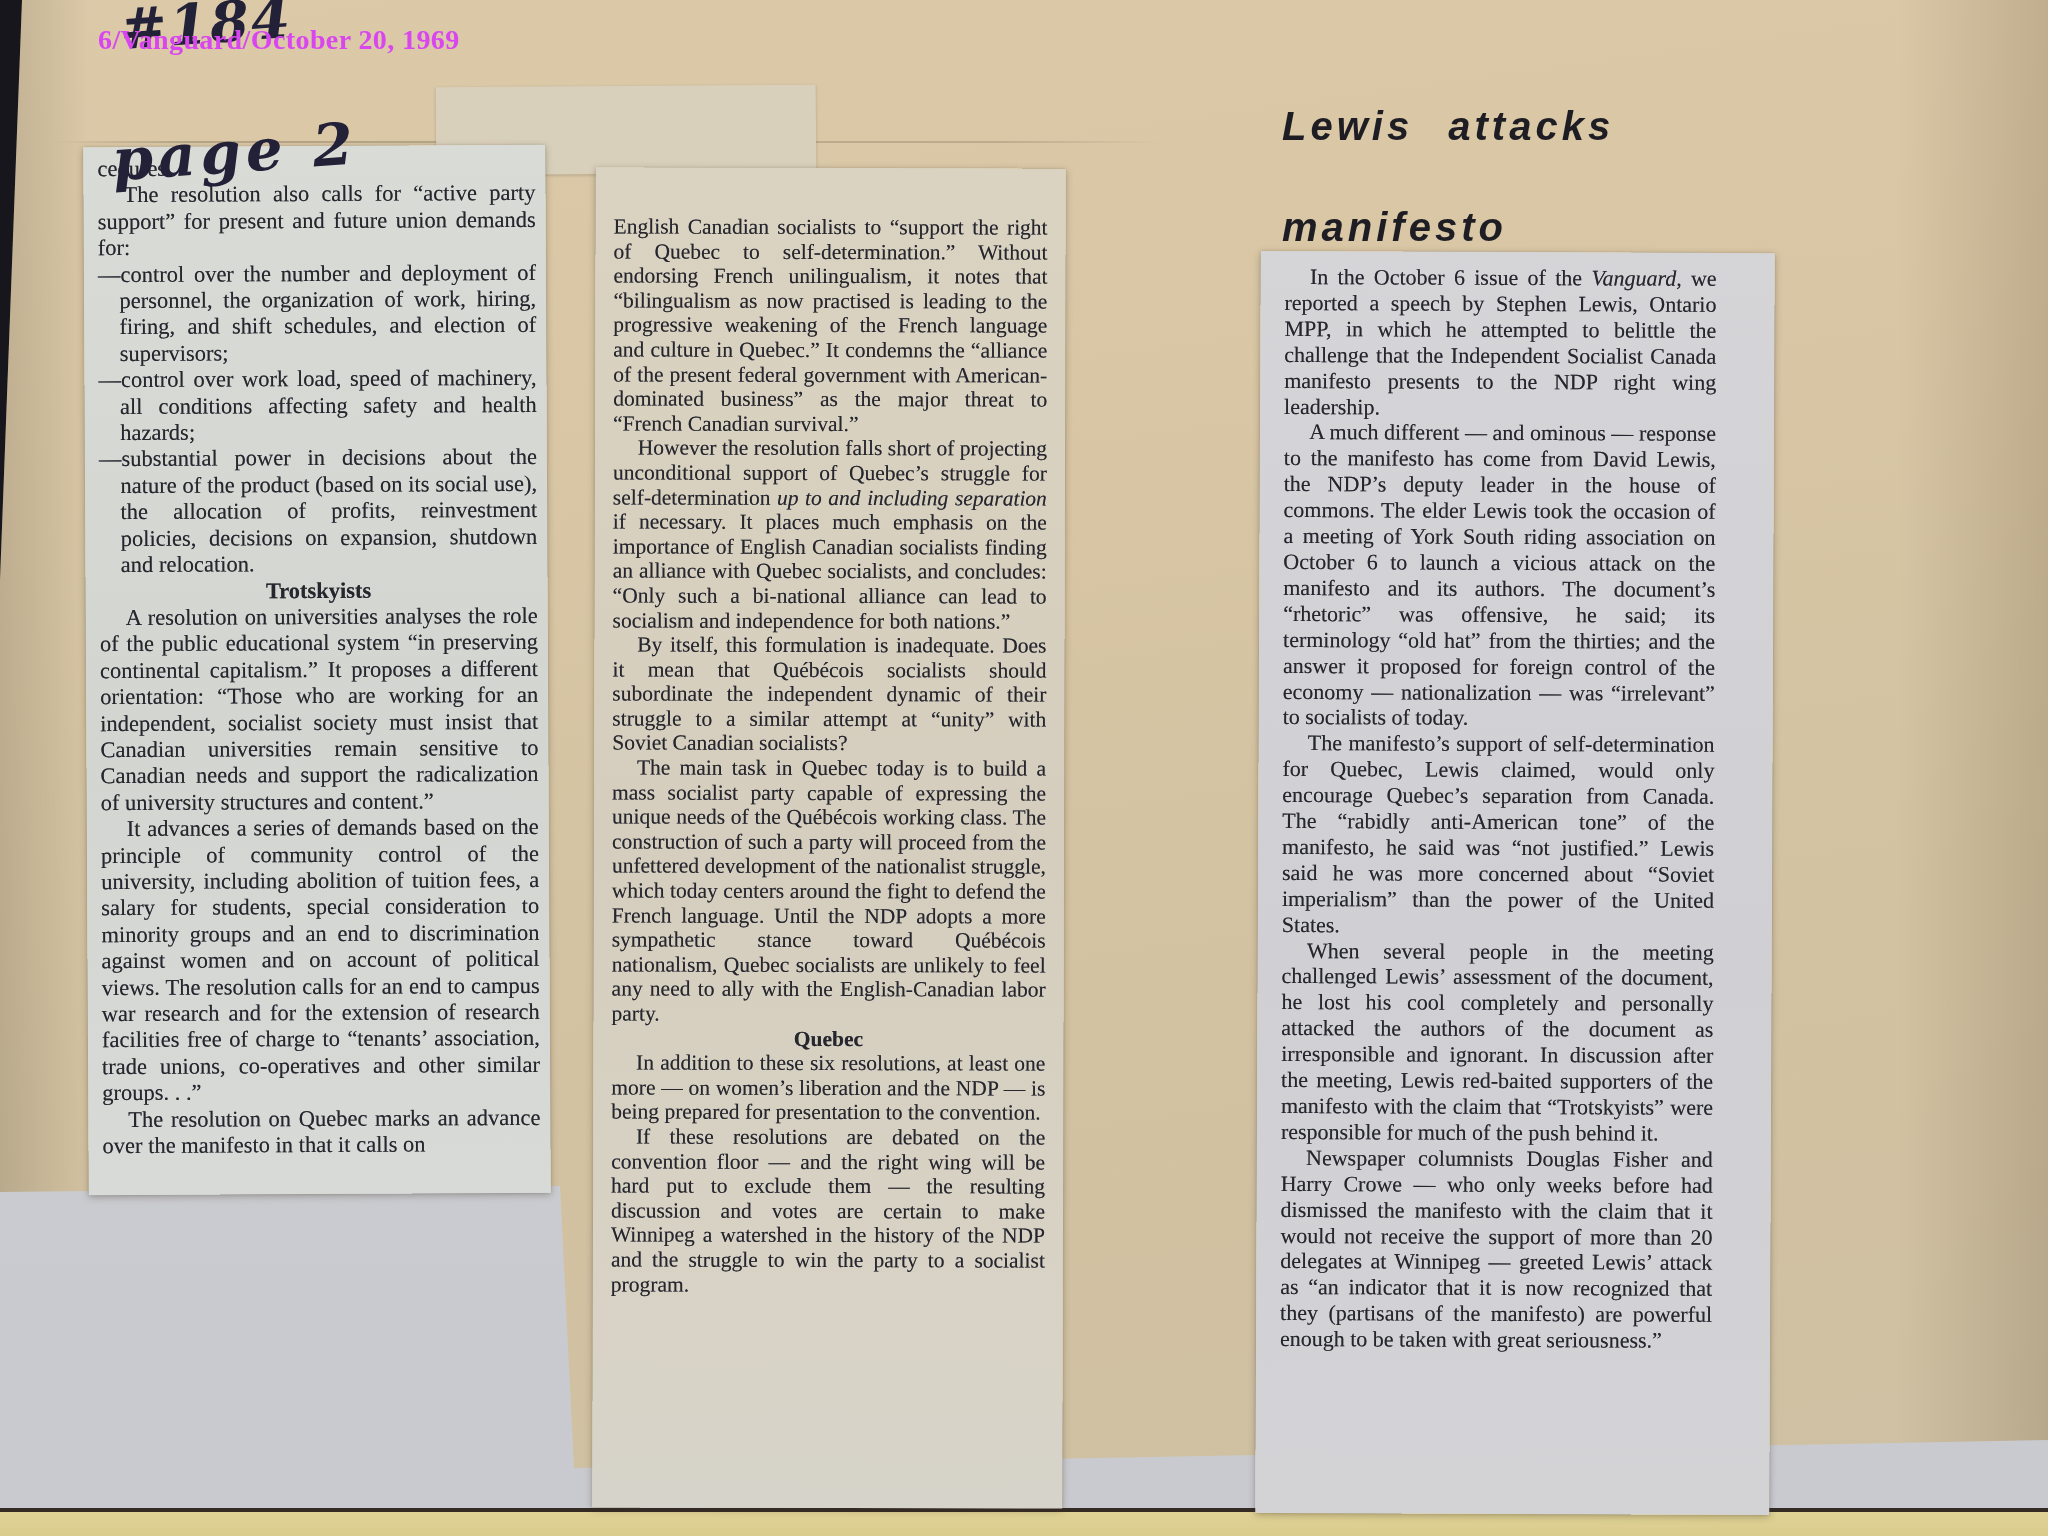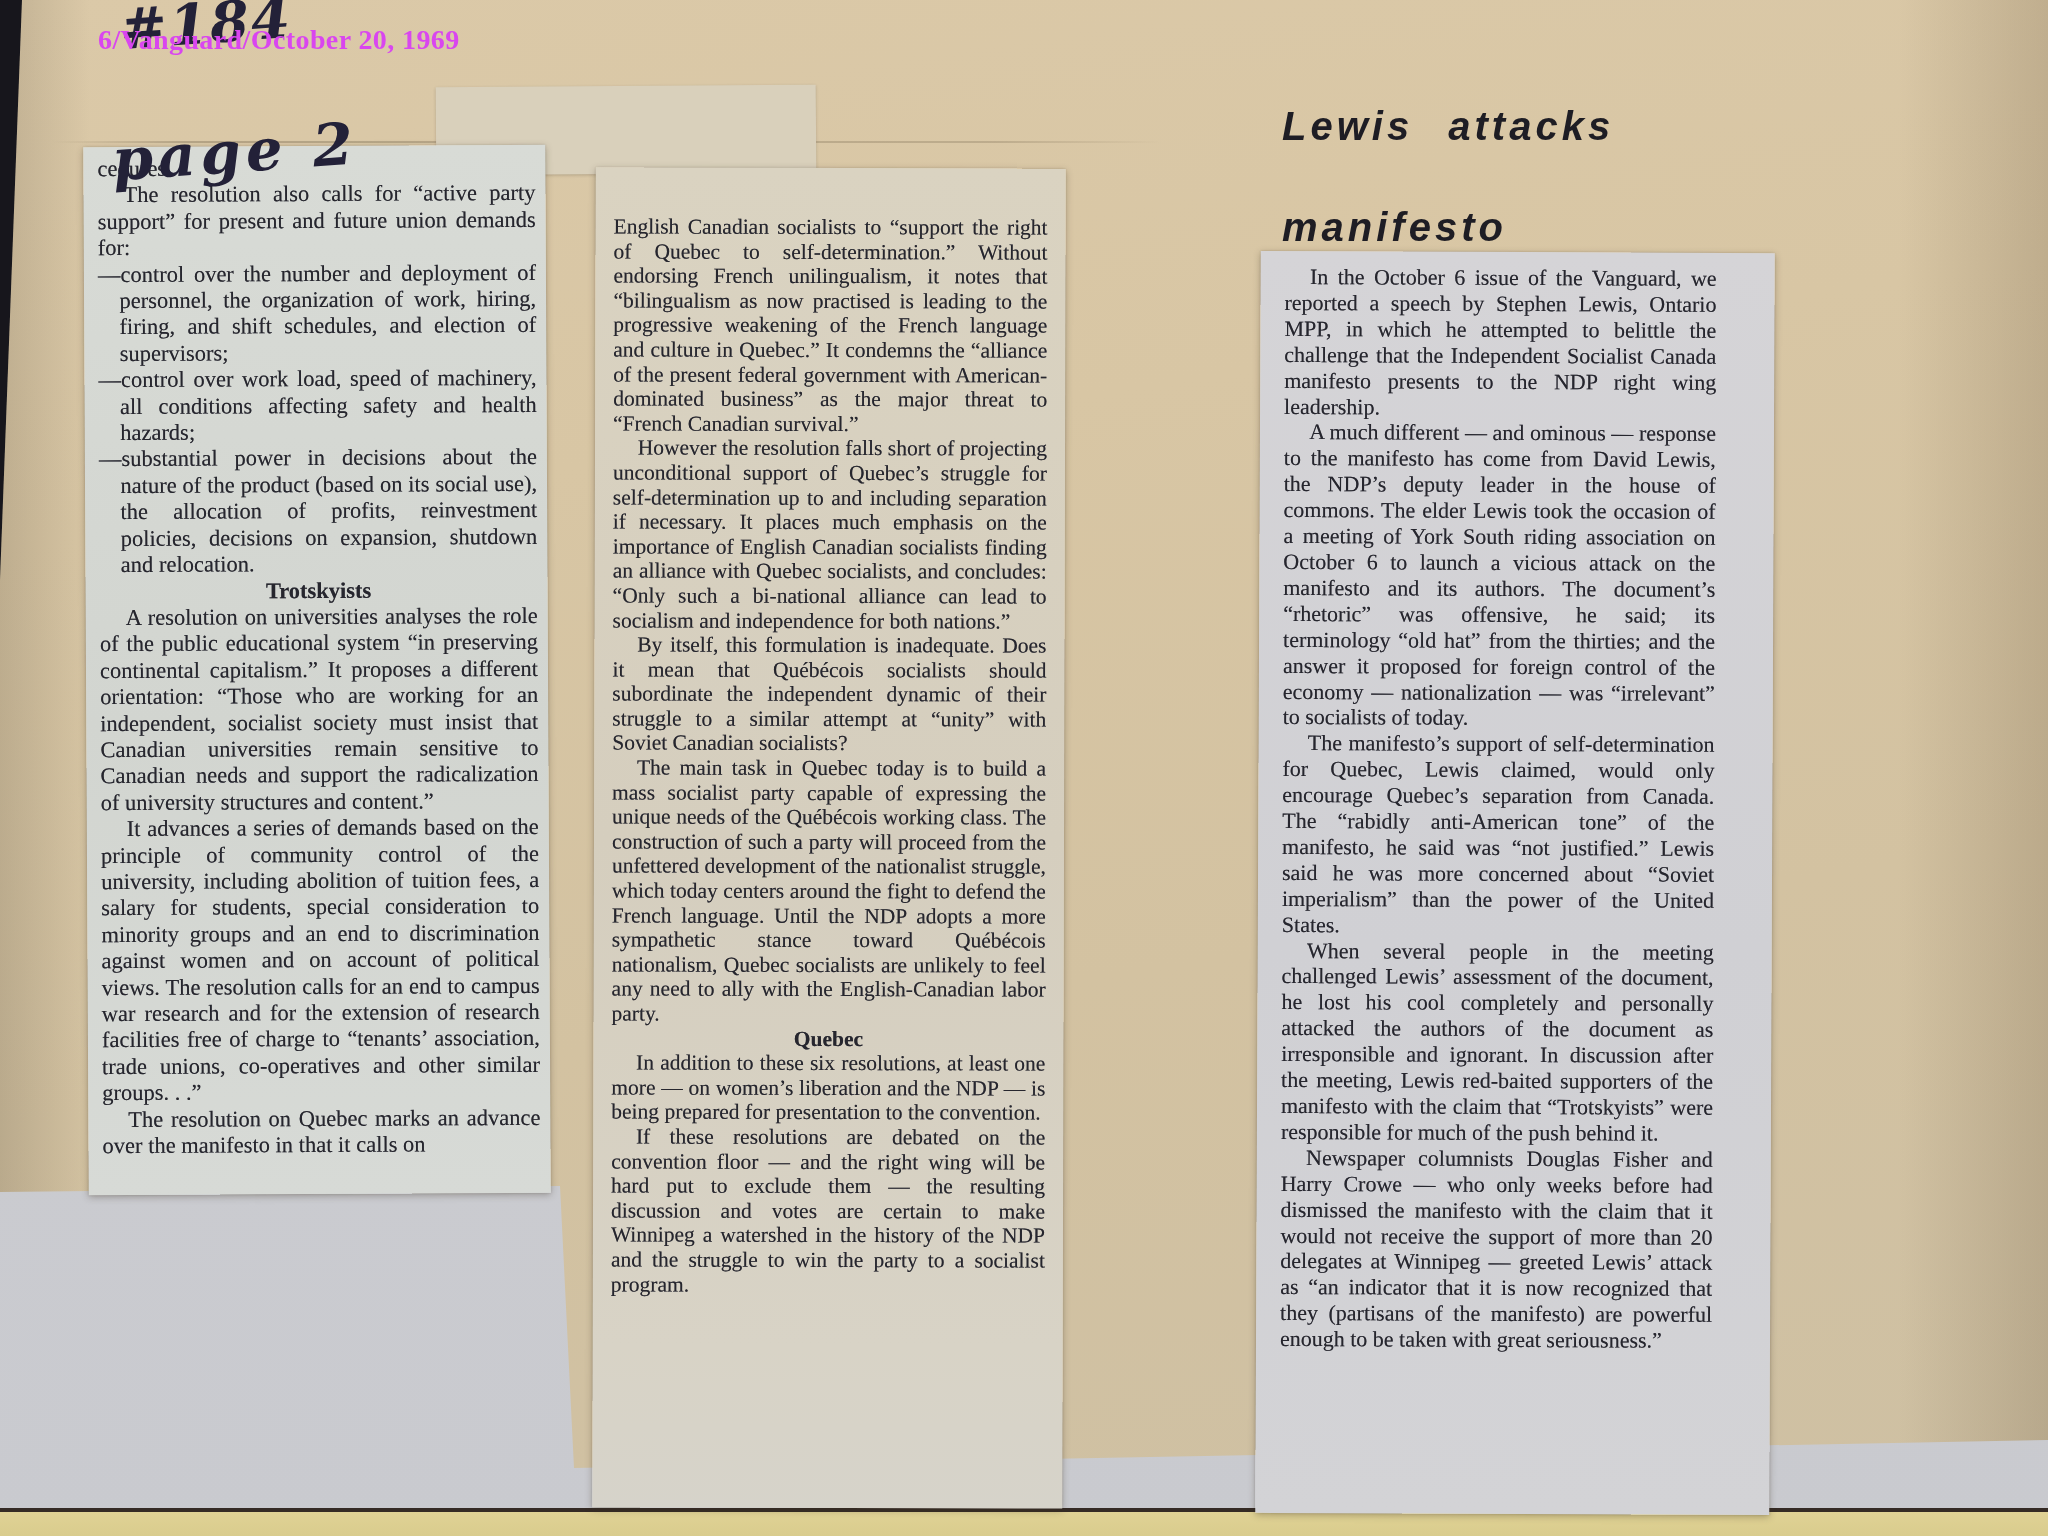--- a/index.html
+++ b/index.html
@@ -61,21 +61,21 @@
   }
   .article{color:var(--ink,#26262e);text-align:justify;text-shadow:0 0 .4px rgba(35,35,48,.55);}
   .c1{font-size:22.5px;line-height:26.4px;width:438px;}
   .c2{font-size:21.5px;line-height:24.6px;width:434px;}
   .c3{font-size:22px;line-height:25.9px;width:432px;}
   .para{margin:0;}
   .para.p{text-indent:1.15em;}
   .para.partial{text-indent:0;}
   .para.hang{padding-left:.95em;text-indent:-.95em;}
   .para.subhead{text-align:center;font-weight:bold;text-indent:0;}
-  .it{}
+  .it{font-style:italic;}
   .masthead{
     position:absolute;left:98px;top:24px;z-index:6;
     font-family:"Liberation Serif",serif;font-weight:bold;
     font-size:28px;letter-spacing:.4px;color:#d946ef;
   }
   .hand{
     position:absolute;z-index:6;font-family:"DejaVu Serif",serif;
     font-style:italic;font-weight:bold;color:#232138;
   }
   .hand-num{left:120px;top:-10px;font-size:56px;transform:rotate(-4deg);letter-spacing:2px;}

